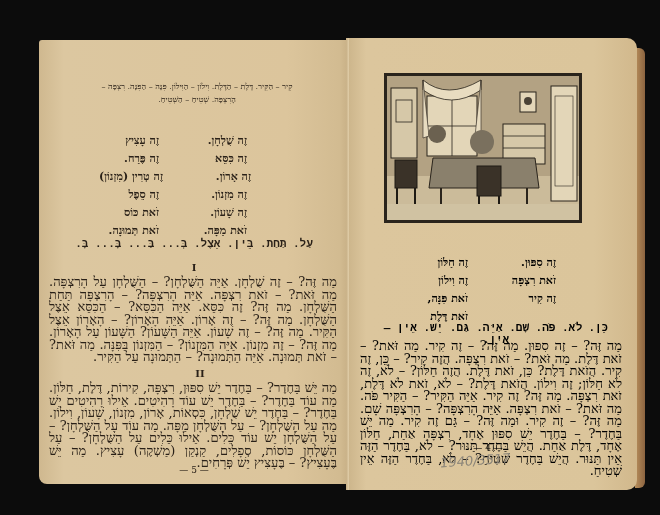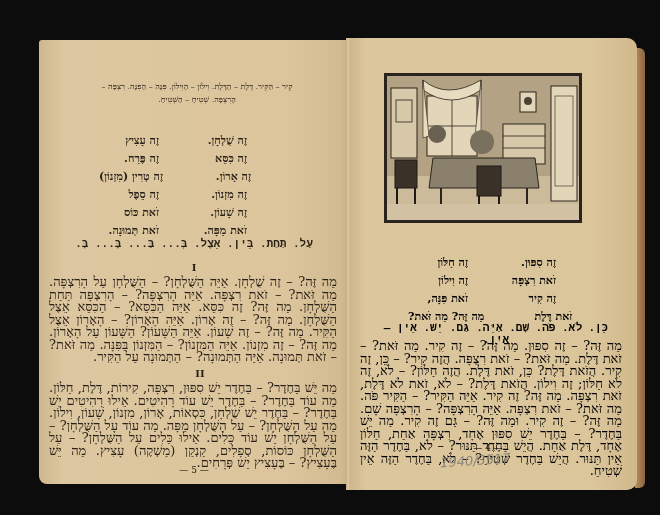--- a/index.html
+++ b/index.html
@@ -166,21 +166,20 @@
     <div class="vocab-row">
         <span>זֹאת רִצְפָּה</span>
         <span>זֶה וִילוֹן</span>
       </div>
     <div class="vocab-row">
         <span>זֶה קִיר</span>
         <span>זֹאת פִּנָּה,</span>
       </div>
     <div class="vocab-row">
         <span>זֹאת דֶּלֶת</span>
-        <span>מַה זֶּה? מַה זֹּאת?</span>
       </div>
   </div>
 
   <div class="prep rtl" style="left:368px; width:240px; top:322px;">כֵּן. לֹא. פֹּה. שָׁם. אַיֵּה. גַּם. יֵשׁ. אֵין — אַיִן.</div>
 
   <div class="para" style="left:352px; width:262px; top:340px;">מַה זֶּה? – זֶה סִפּוּן. מַה זֶּה? – זֶה קִיר. מַה זֹּאת? – זֹאת דֶּלֶת. מַה זֹּאת? – זֹאת רִצְפָּה. הֲזֶה קִיר? – כֵּן, זֶה קִיר. הֲזֹאת דֶּלֶת? כֵּן, זֹאת דֶּלֶת. הֲזֶה חַלּוֹן? – לֹא, זֶה לֹא חַלּוֹן; זֶה וִילוֹן. הֲזֹאת דֶּלֶת? – לֹא, זֹאת לֹא דֶּלֶת, זֹאת רִצְפָּה. מַה זֶּה? זֶה קִיר. אַיֵּה הַקִּיר? – הַקִּיר פֹּה. מַה זֹּאת? – זֹאת רִצְפָּה. אַיֵּה הָרִצְפָּה? – הָרִצְפָּה שָׁם. מַה זֶּה? – זֶה קִיר. וּמַה זֶּה? – גַּם זֶה קִיר. מַה יֵּשׁ בַּחֶדֶר? – בַּחֶדֶר יֵשׁ סִפּוּן אֶחָד, רִצְפָּה אַחַת, חַלּוֹן אֶחָד, דֶּלֶת אַחַת. הֲיֵשׁ בַּחֶדֶר תַּנּוּר? – לֹא, בַּחֶדֶר הַזֶּה אֵין תַּנּוּר. הֲיֵשׁ בַּחֶדֶר שְׁטִיחַ? – לֹא, בַּחֶדֶר הַזֶּה אֵין שְׁטִיחַ.</div>
 
   <div class="page-num" style="left:440px; width:80px; top:443px;">— 4 —</div>
 
   <div class="pencil-note">1940/3517</div>

